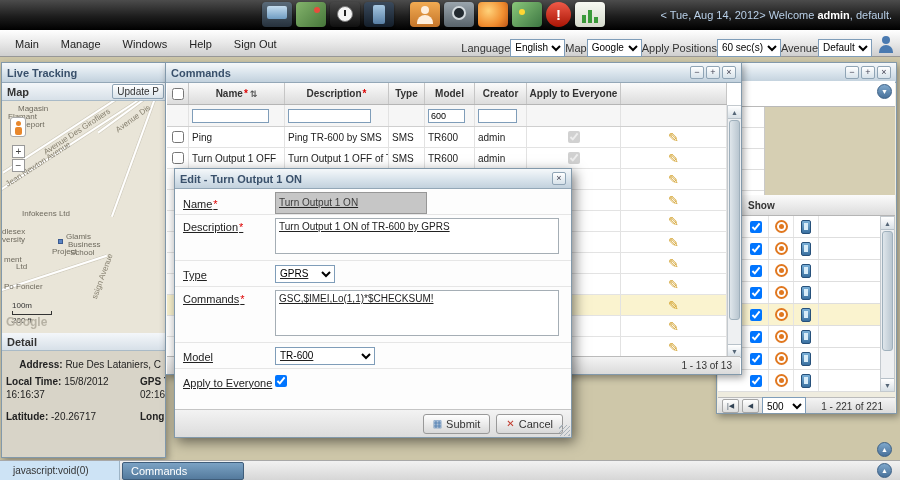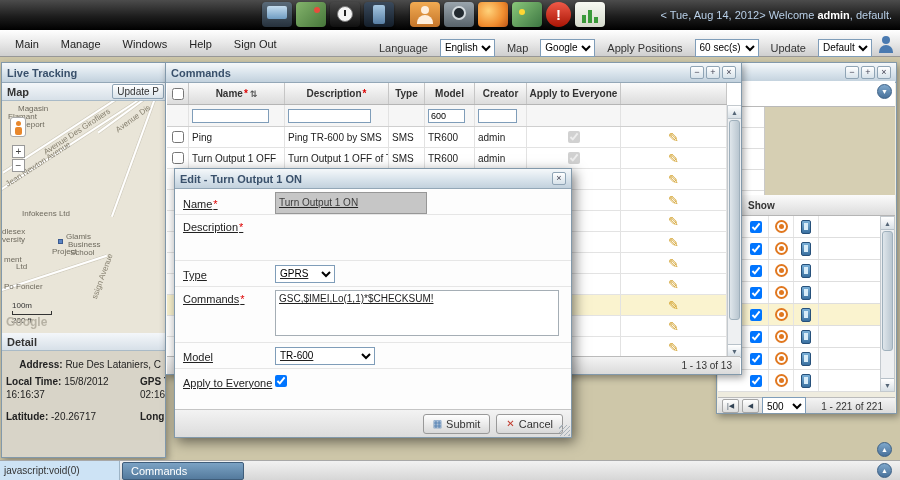--- a/index.html
+++ b/index.html
@@ -25,21 +25,21 @@
   .t8{background:linear-gradient(135deg,#8ac77a,#3c7642);} .t8 .p{position:absolute;left:7px;top:7px;width:6px;height:6px;border-radius:50%;background:#ffd633;}
   .t9{width:25px;height:25px;border-radius:50%;background:linear-gradient(#ef5a48,#a91505);text-align:center;line-height:25px;color:#fff;font-weight:bold;font-size:15px;}
   .t10{background:linear-gradient(#f8f9f2,#d4dacc);} .t10 i{position:absolute;bottom:4px;width:4px;background:#3a9a3a;} .t10 .b1{left:7px;height:8px;} .t10 .b2{left:13px;height:13px;} .t10 .b3{left:19px;height:6px;}
   .topbar-right{position:absolute;right:8px;top:0;height:30px;line-height:30px;color:#b9d0e8;font-size:11px;white-space:nowrap;}
   .topbar-right b{color:#fff;}
   
   .menubar{position:absolute;left:0;top:30px;width:900px;height:27px;
     background:linear-gradient(#ffffff,#e6e6e6 55%,#cfcfcf);border-bottom:1px solid #979797;}
   .menu-items{position:absolute;left:4px;top:0;height:27px;display:flex;align-items:center;}
   .menu-item{padding:0 11px;color:#222;cursor:default;}
-  .menu-controls{position:absolute;right:28px;top:0;height:35px;display:flex;align-items:center;gap:12px;font-size:11px;color:#333;white-space:nowrap;}
+  .menu-controls{position:absolute;right:28px;top:0;height:35px;display:flex;align-items:center;gap:0;font-size:11px;color:#333;white-space:nowrap;}
   select{font-size:10px;height:18px;border:1px solid #7f9db9;background:#fff;font-family:inherit;}
   .person{width:16px;height:17px;position:absolute;right:6px;top:6px;}
   .person .hd{position:absolute;left:4px;top:0;width:8px;height:8px;border-radius:50%;background:#4a7ab0;}
   .person .bd{position:absolute;left:1px;top:9px;width:14px;height:8px;border-radius:7px 7px 0 0;background:#4a7ab0;}
   
   .window{position:absolute;background:#fff;border:1px solid #8299ab;box-shadow:2px 3px 7px rgba(0,0,0,.35);overflow:hidden;}
   .titlebar{height:20px;background:linear-gradient(#f5f8fa,#dbe5ed 50%,#c2d1dd);border-bottom:1px solid #93a7b7;
     display:flex;align-items:center;padding:0 5px;font-weight:bold;color:#39506b;font-size:11px;}
   .win-controls{margin-left:auto;display:flex;gap:2px;}
   .win-btn{width:14px;height:13px;border:1px solid #8fa4b5;background:linear-gradient(#fff,#d7e2ea);
@@ -121,21 +121,21 @@
     border-radius:3px;background:linear-gradient(#fefefe,#d8d8d8);font-size:11px;color:#333;}
   .fbtn .ic-s{color:#4a7ab0;font-size:10px;} .fbtn .ic-c{color:#c0392b;font-size:10px;}
   .grip{position:absolute;right:1px;bottom:1px;width:11px;height:11px;
     background:repeating-linear-gradient(135deg,transparent,transparent 2px,#aab4bc 2px,#aab4bc 3px);}
   
   .chev{position:absolute;width:15px;height:15px;border-radius:50%;background:linear-gradient(#7fa8cc,#49719a);
     border:1px solid #3b5f85;color:#fff;font-size:7px;line-height:14px;text-align:center;z-index:50;}
   .taskbar{position:absolute;left:0;top:460px;width:900px;height:20px;
     background:linear-gradient(#f2f2f2,#d6d6d6);border-top:1px solid #a8a8a8;z-index:60;}
   .status{position:absolute;left:0;top:0;width:120px;height:19px;background:#cde3f5;border-right:1px solid #9db4c6;
-    font-size:10px;color:#333;line-height:19px;padding:0 4px;overflow:hidden;white-space:nowrap;}
+    font-size:10px;color:#333;line-height:19px;padding:0 13px;overflow:hidden;white-space:nowrap;}
   .taskbtn{position:absolute;left:122px;top:1px;width:122px;height:18px;border:1px solid #3f5d7a;border-radius:2px;
     background:linear-gradient(#7ba2c4,#547a9d);color:#fff;font-size:11px;line-height:16px;padding:0 8px;}
 </style>
 </head>
 <body>
 
 <div id="screen">
 
   <div class="topbar">
     <div class="icon-tray">
@@ -185,21 +185,21 @@
       <span class="menu-item">Help</span>
       <span class="menu-item">Sign Out</span>
     </div>
     <div class="menu-controls">
       <span>Language</span>
       <select><option>English</option></select>
       <span>Map</span>
       <select><option>Google</option></select>
       <span>Apply Positions</span>
       <select><option>60 sec(s)</option></select>
-      <span>Update</span>
+      <span>Avenue</span>
       <select><option>Default</option></select>
     </div>
     <div class="person">
         <span class="hd"></span>
         <span class="bd"></span>
       </div>
   </div>
 
   <div class="window" id="lt">
     <div class="titlebar">
@@ -624,20 +624,21 @@
           <div class="win-btn">×</div>
         </div>
     </div>
     <div style="padding-top:2px;">
       <div class="mrow" style="align-items:center;height:24px;">
         <span class="mlabel"><span>Name</span><span class="req">*</span></span>
         <input class="mval-name" disabled="" value="Turn Output 1 ON" style="">
       </div>
       <div class="mrow" style="height:46px;">
         <span class="mlabel"><span>Description</span><span class="req">*</span></span>
+        <textarea style="height: 36px;">Turn Output 1 ON of TR-600 by GPRS</textarea>
       </div>
       <div class="mrow" style="align-items:center;height:26px;">
         <span class="mlabel"><span>Type</span></span>
         <select style="width:60px;"><option>GPRS</option></select>
       </div>
       <div class="mrow" style="height:56px;">
         <span class="mlabel"><span>Commands</span><span class="req">*</span></span>
         <textarea style="height: 46px;">GSC,$IMEI,Lo(1,1)*$CHECKSUM!</textarea>
       </div>
       <div class="mrow" style="align-items:center;height:26px;">

